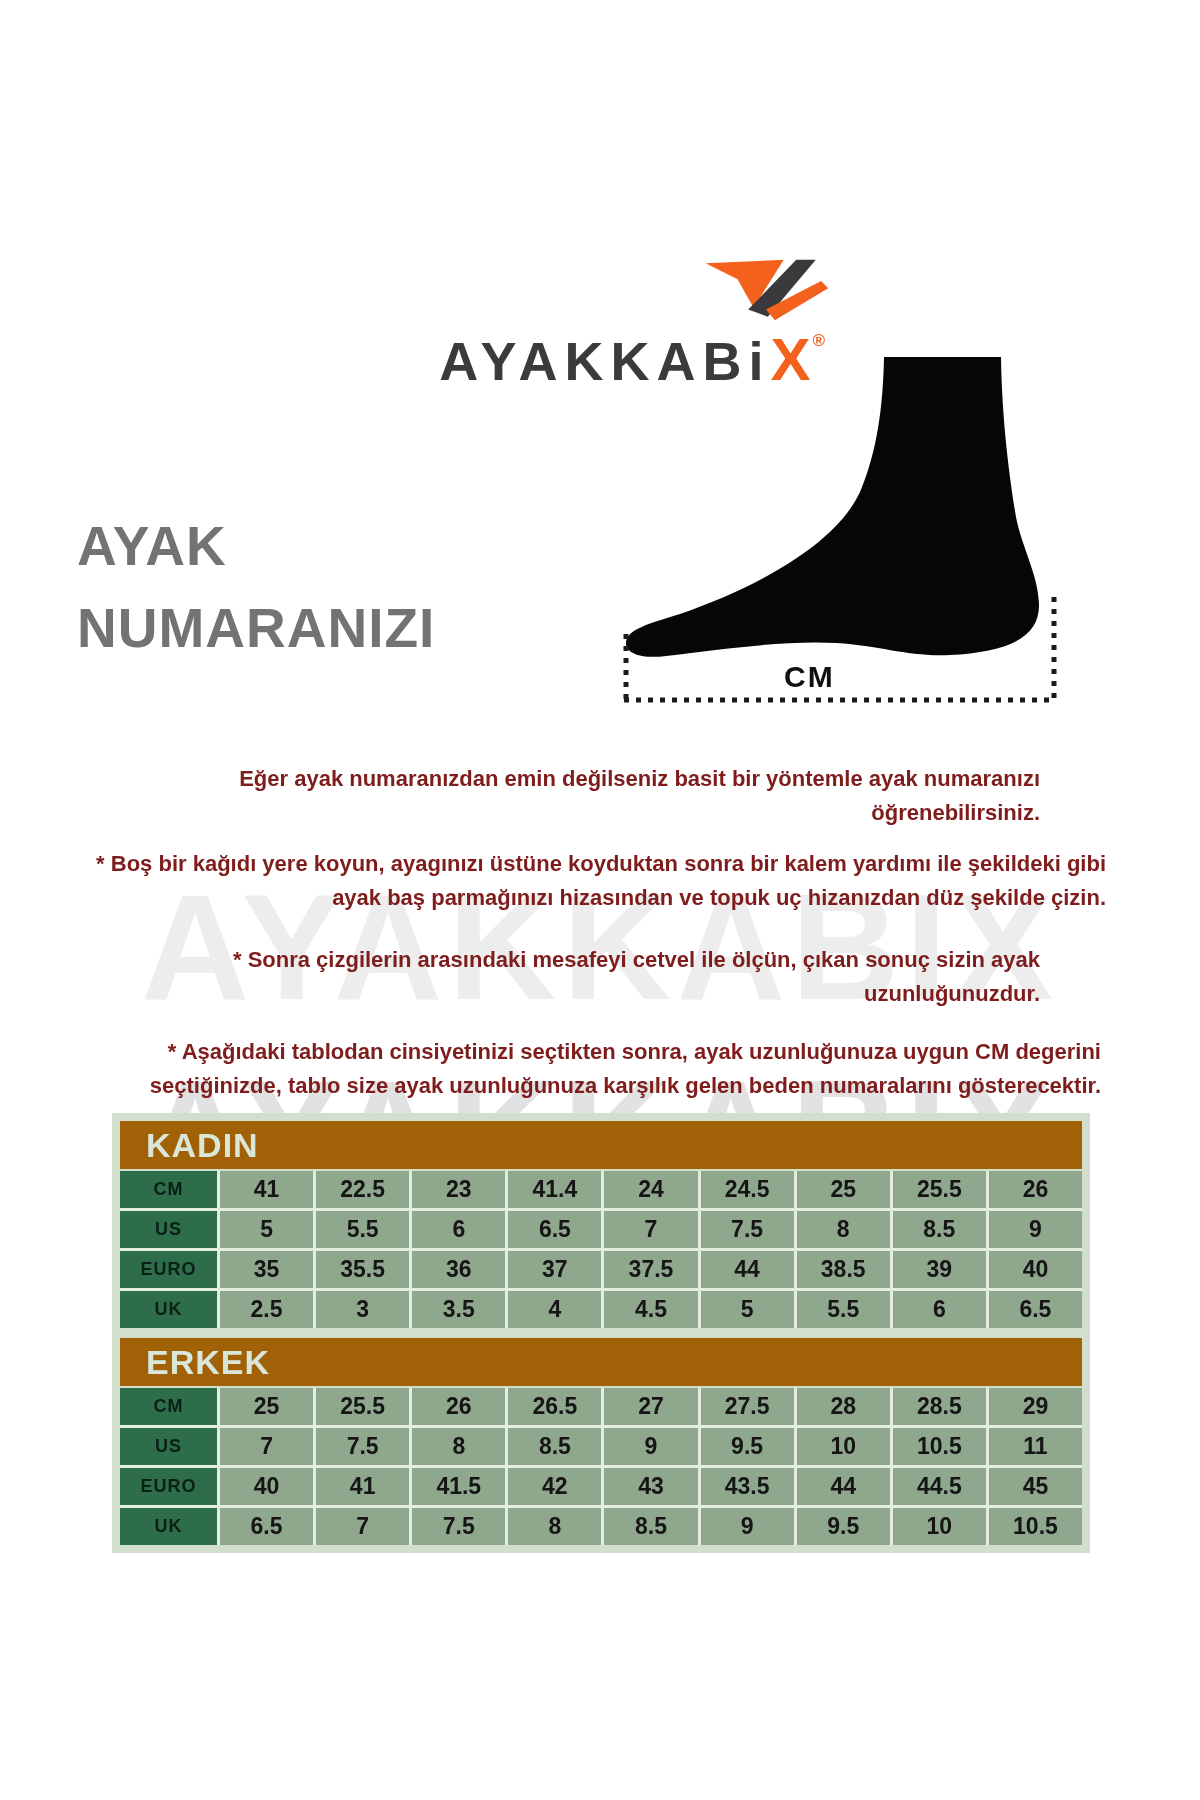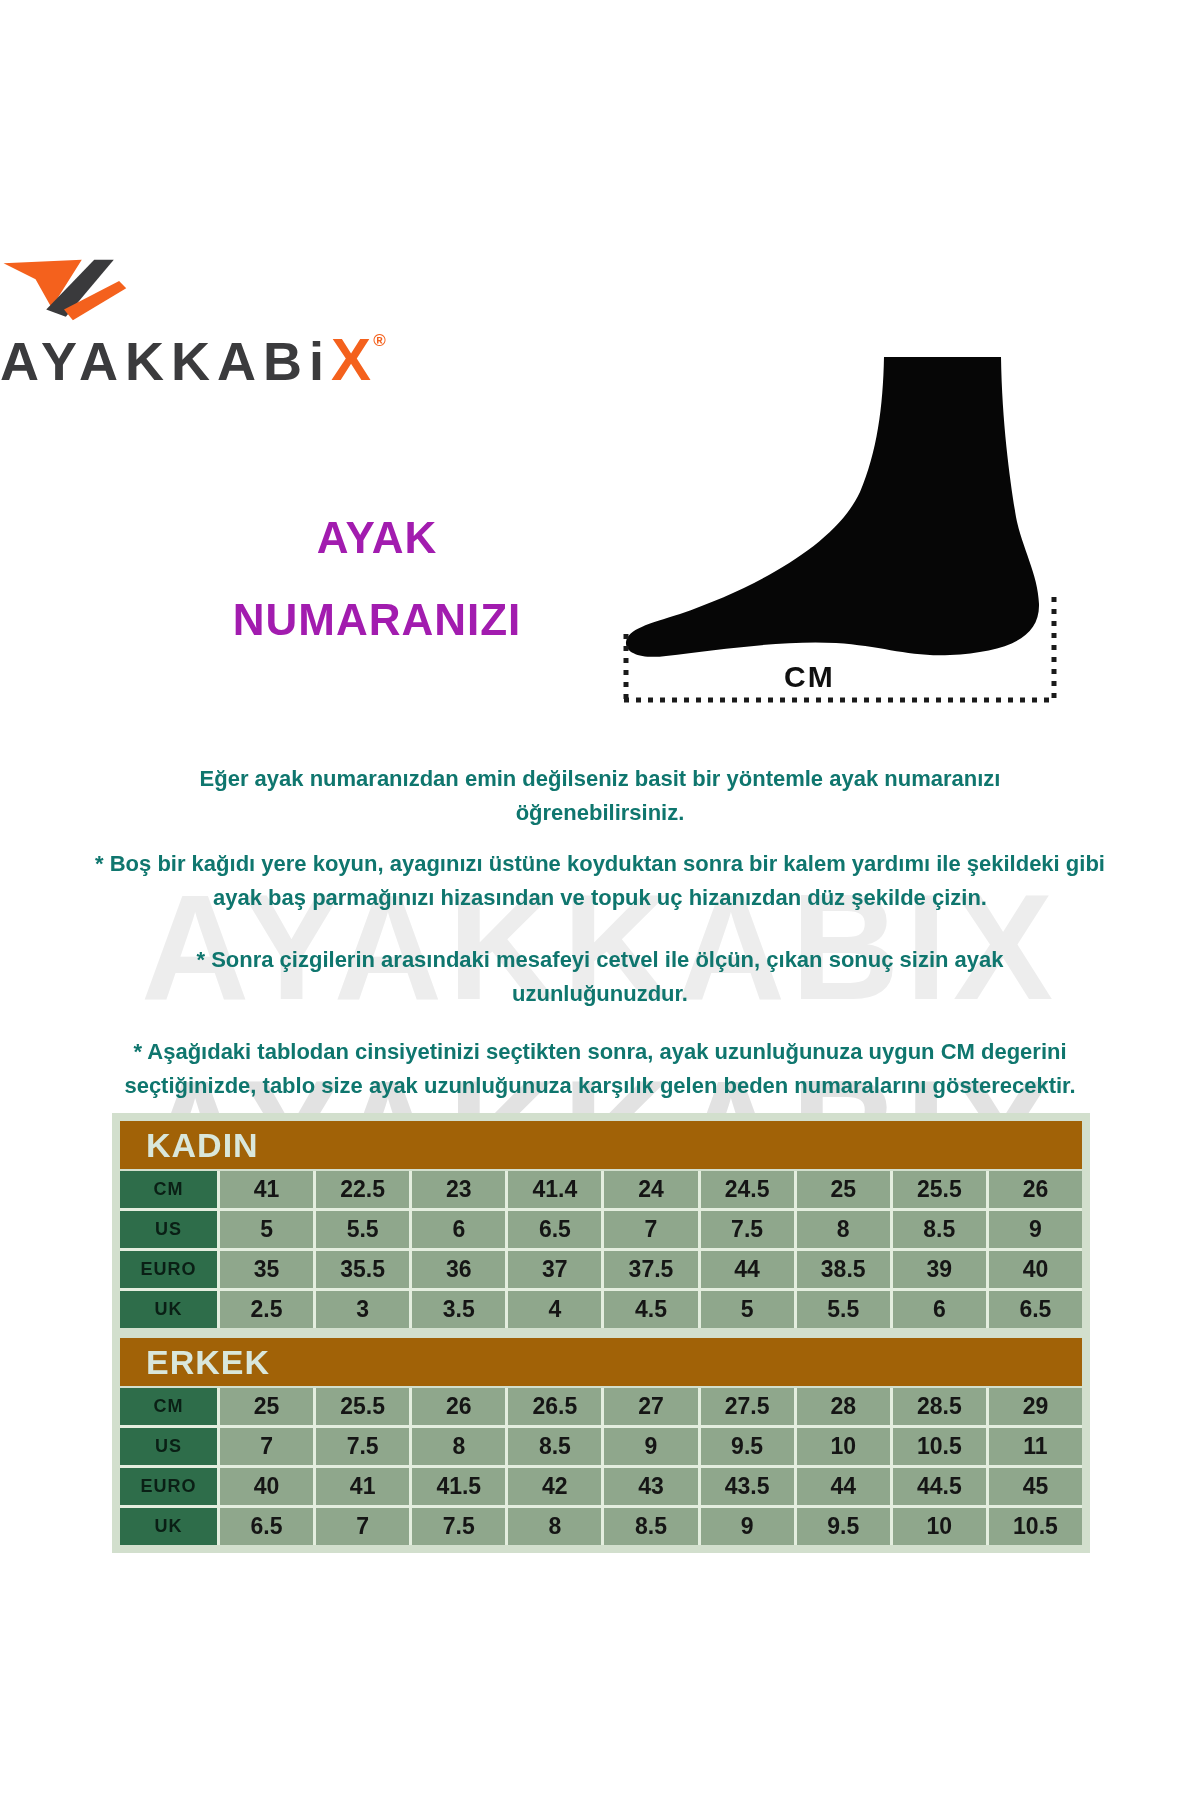--- a/index.html
+++ b/index.html
@@ -1,38 +1,38 @@
 <!DOCTYPE html>
 <html><head>
 <meta charset="utf-8">
 <style>
   html,body { margin:0; padding:0; background:#ffffff; }
   body { font-family:"Liberation Sans", sans-serif; }
   .page { position:relative; width:1200px; height:1800px; background:#ffffff; overflow:hidden; }
 
   
-  .brand { position:absolute; top:258px; left:0; width:830px; display:flex; flex-direction:column; align-items:flex-start; z-index:2; }
+  .brand { position:absolute; top:258px; left:0; width:830px; display:flex; flex-direction:column; align-items:flex-end; z-index:2; }
   .brand-icon { width:128px; height:64px; margin-bottom:8px; }
   .brand-word { font-weight:bold; font-size:54px; letter-spacing:7px; color:#3b3b3d; line-height:1; white-space:nowrap; }
   .brand-x { color:#f4611d; font-size:60px; letter-spacing:0; }
   .brand-reg { color:#f4611d; font-size:17px; font-weight:bold; position:relative; top:-34px; left:2px; }
 
   
-  .hero-title { position:absolute; top:468px; left:77px; width:600px; text-align:center;
-    font-weight:bold; font-size:44px; line-height:82px; color:#a21caf; letter-spacing:1px; z-index:2; }
+  .hero-title { position:absolute; top:468px; left:77px; width:600px; 
+    font-weight:bold; font-size:55px; line-height:82px; color:#737373; letter-spacing:1px; z-index:2; }
   .hero-title span { display:block; }
 
   
   .foot-figure { position:absolute; top:352px; left:588px; width:488px; height:368px; z-index:2; }
   .foot-figure svg { position:absolute; left:0; top:0; }
   .cm-label { position:absolute; left:196px; top:308px; font-weight:bold; font-size:30px; color:#101010; letter-spacing:2px; }
 
   
-  .para { position:absolute; left:50%; transform:translateX(-50%); text-align:center;
-    font-weight:bold; color:#0f766e; font-size:22px; line-height:34px; z-index:2; margin:0; }
+  .para { position:absolute; left:50%; transform:translateX(-50%); text-align:right;
+    font-weight:bold; color:#7f1d1d; font-size:22px; line-height:34px; z-index:2; margin:0; }
   .p1 { top:762px; width:880px; }
   .p2 { top:847px; width:1012px; }
   .p3 { top:943px; width:880px; }
   .p4 { top:1035px; width:1002px; }
 
   
   .watermark { position:absolute; left:50%; transform:translateX(-50%); font-weight:bold;
     font-size:150px; letter-spacing:6px; line-height:1; white-space:nowrap; z-index:0; }
   .wm1 { top:872px; color:#ededed; }
   .wm2 { top:1058px; color:#e2e2e2; }

